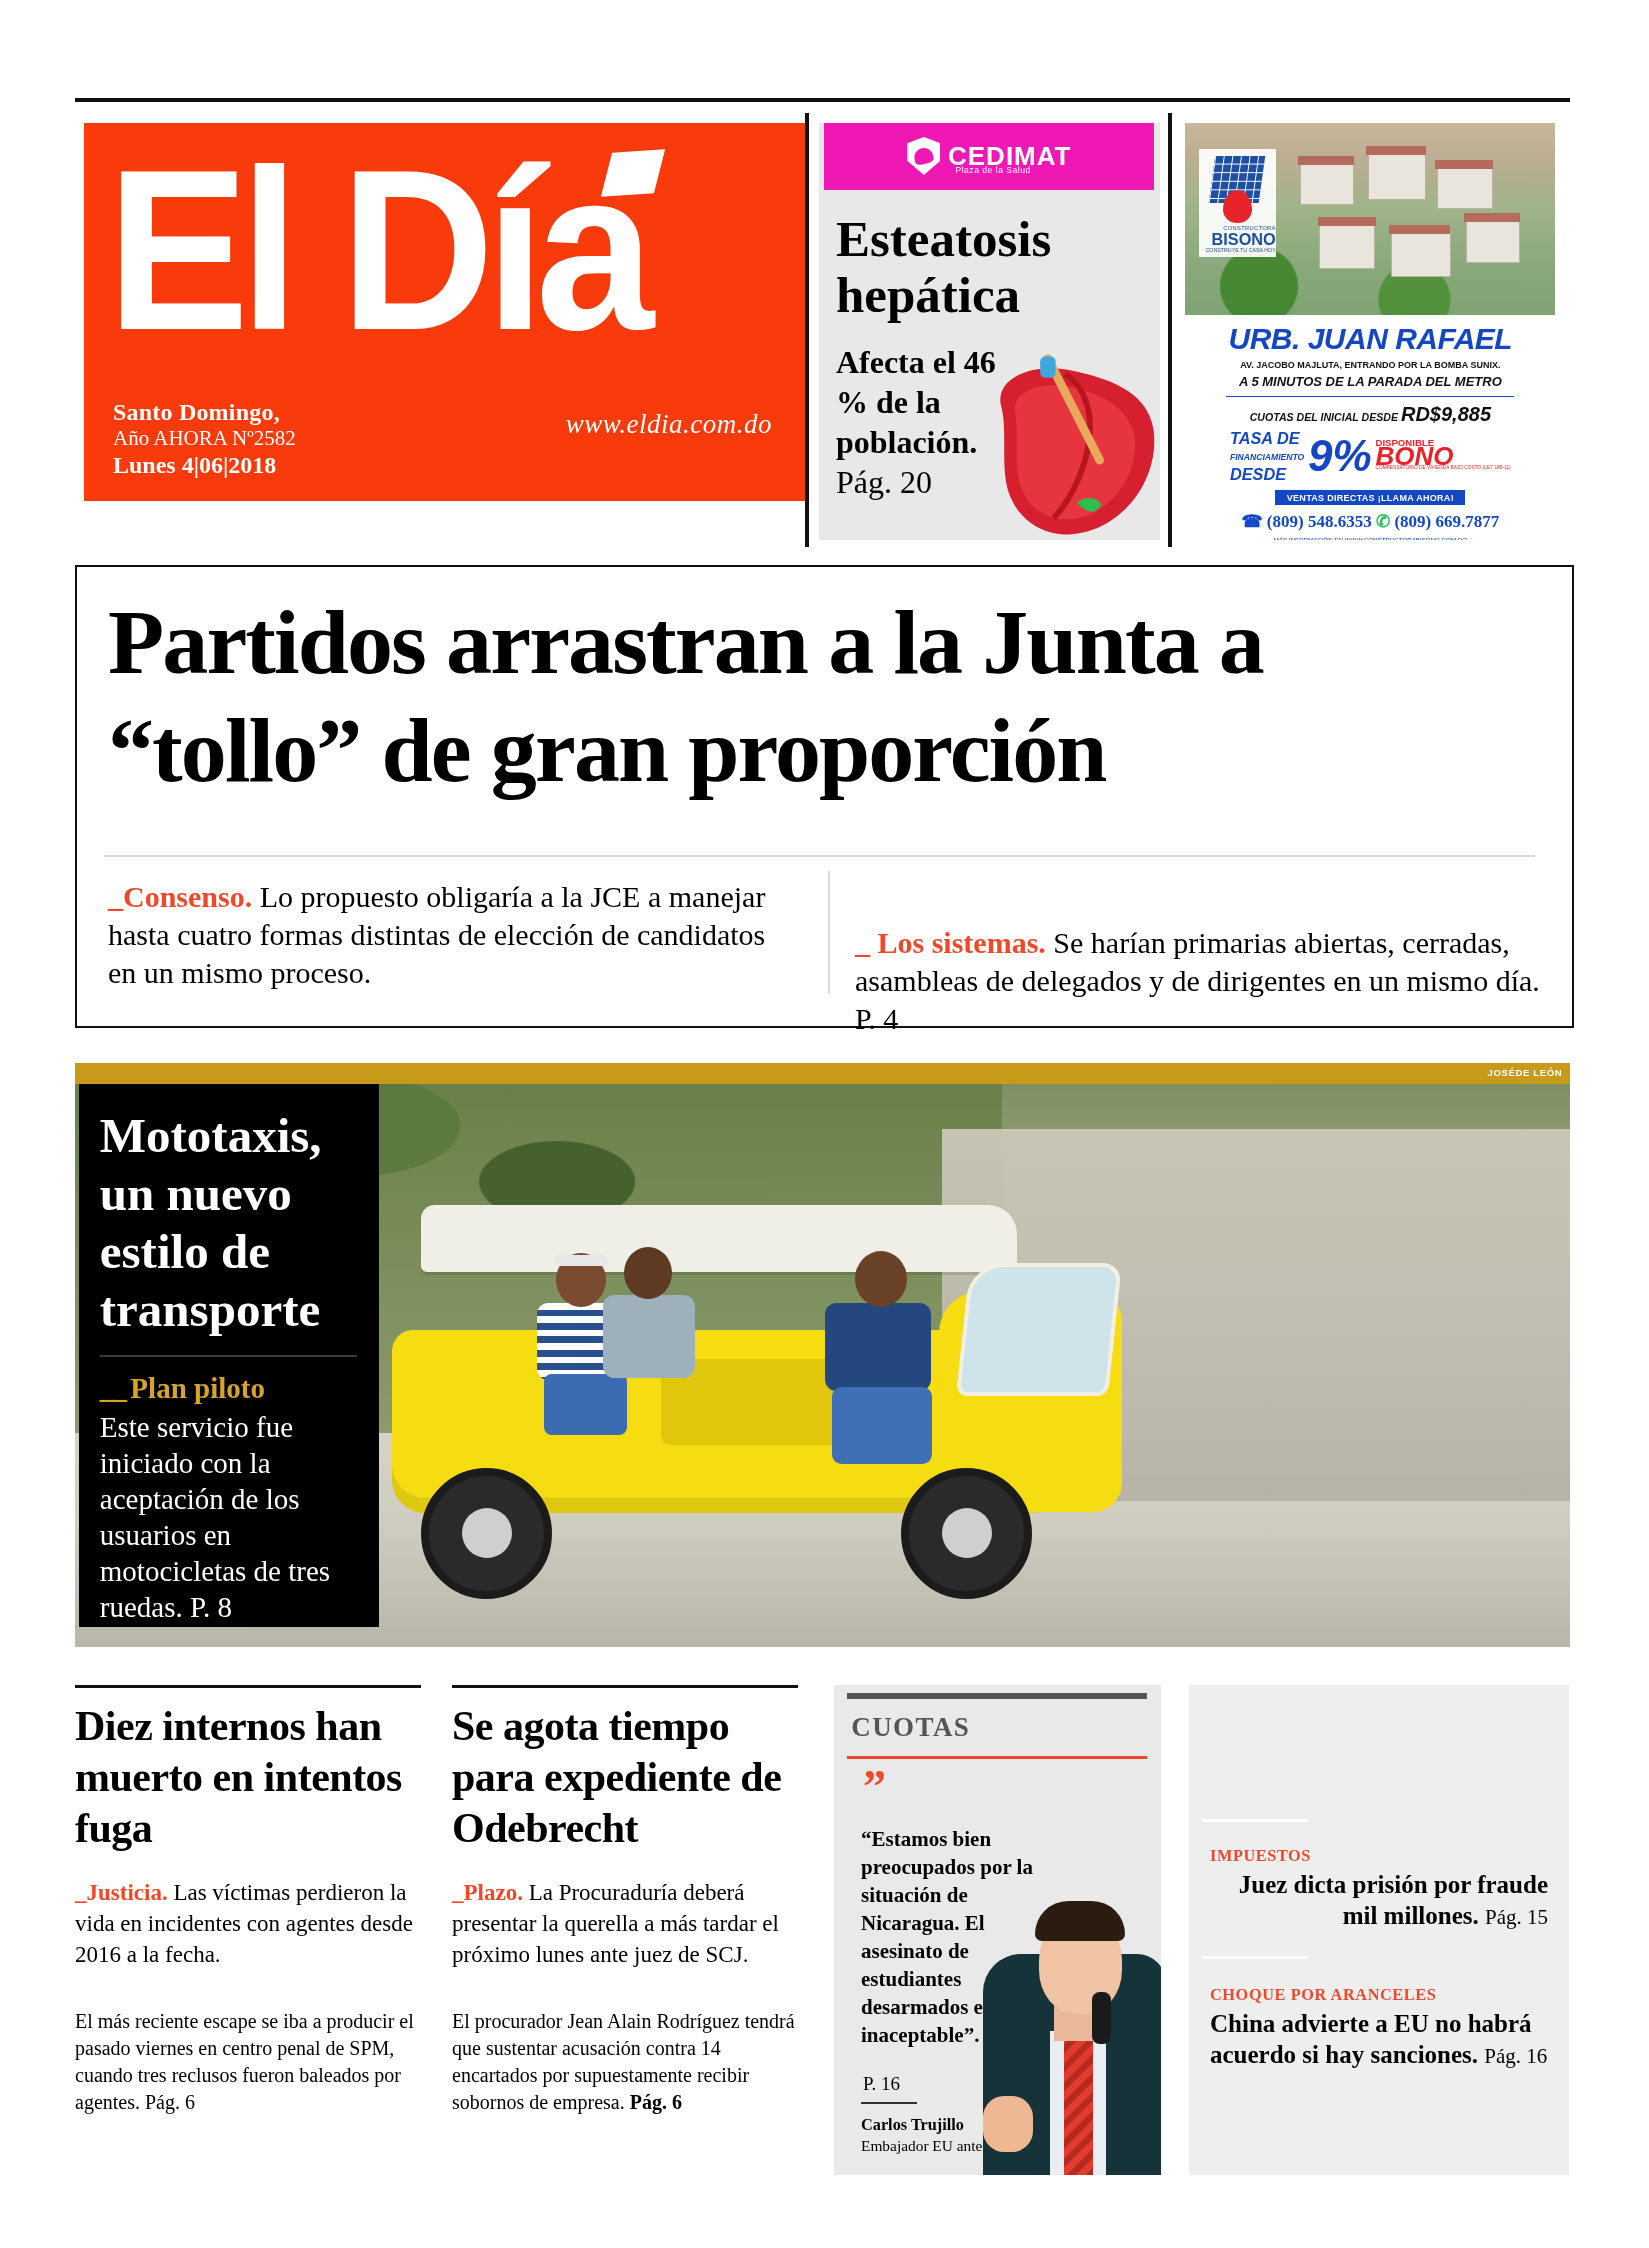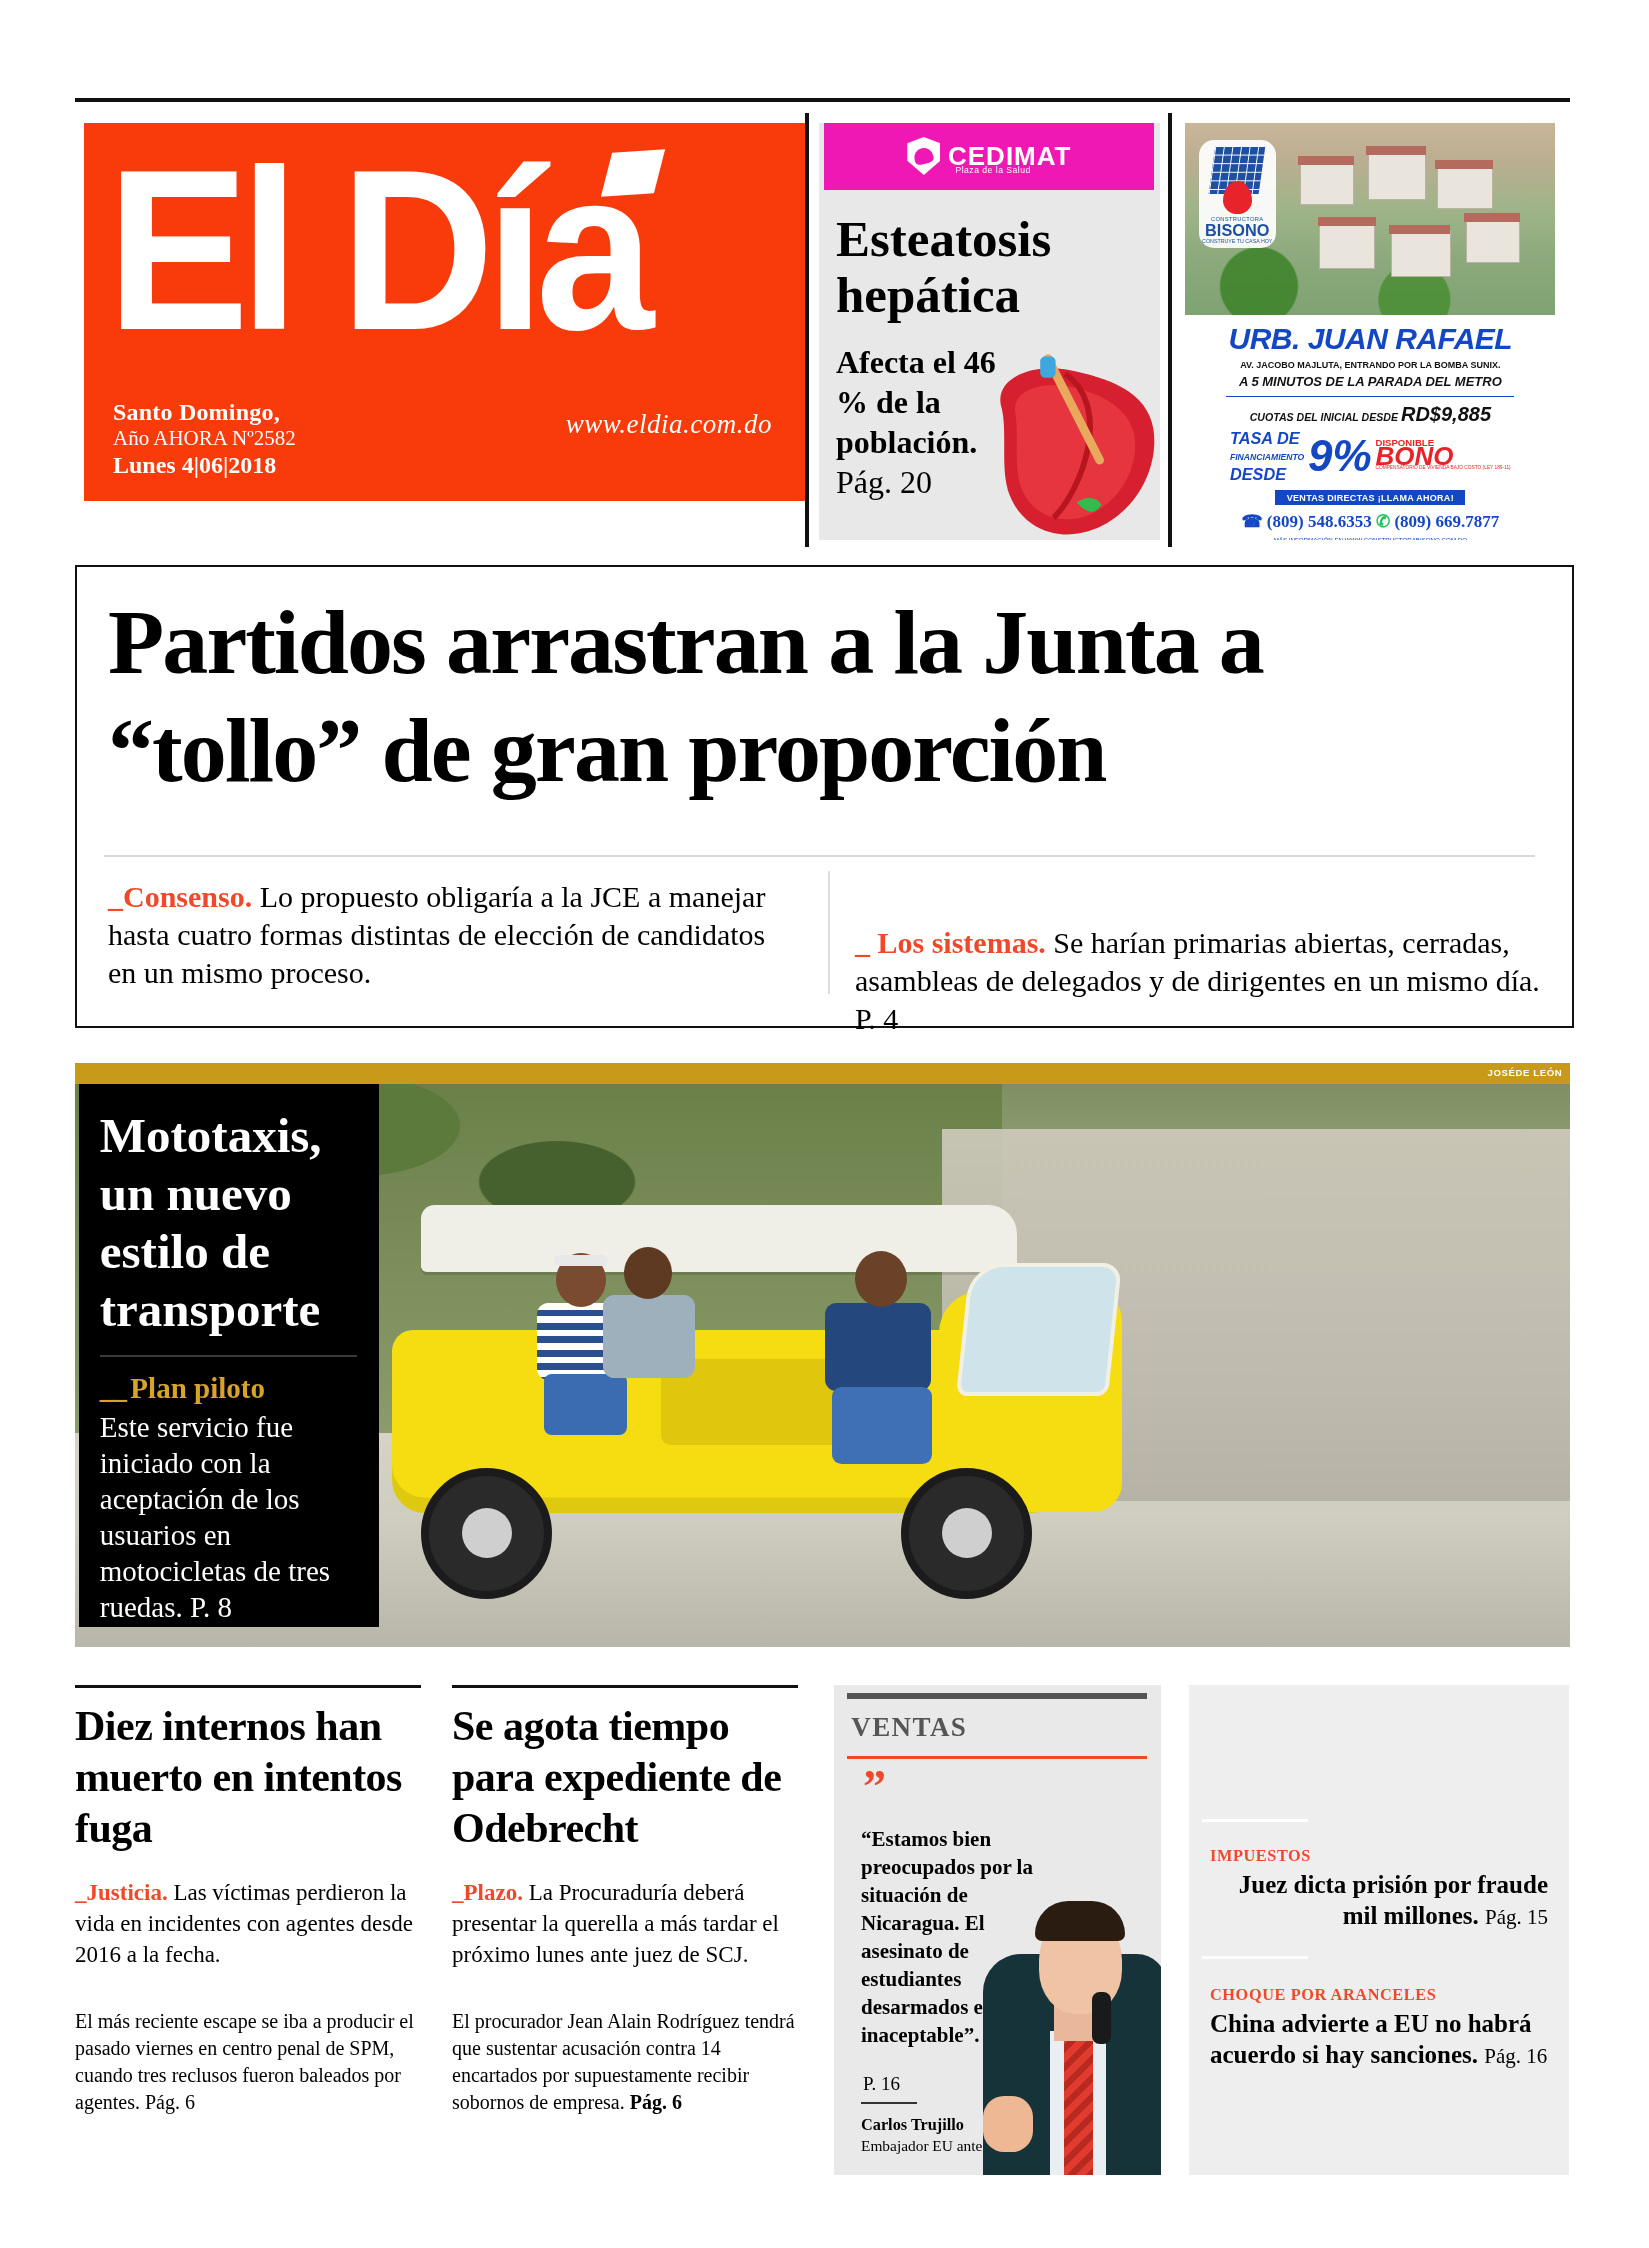--- a/index.html
+++ b/index.html
@@ -69,22 +69,22 @@
   .ad-cell{width:399px;height:434px;position:relative;}
   .ad{position:absolute;left:13.4px;top:9.6px;width:370px;height:417px;overflow:hidden;background:#fff;}
   .ad-photo{position:absolute;left:0;top:0;width:370px;height:192px;
     background:
       radial-gradient(circle at 20% 85%, rgba(60,130,40,.85) 0 38px, transparent 40px),
       radial-gradient(circle at 62% 92%, rgba(70,140,45,.8) 0 35px, transparent 37px),
       linear-gradient(180deg,#c9b69a 0%,#bcae92 18%,#9fb488 45%,#8ba97c 72%,#7fa373 100%);
   }
   .ad-photo .blk{position:absolute;background:#e9e5dd;border:1px solid #b9b2a4;}
   .ad-photo .roof{position:absolute;background:#b46a5c;}
-  .ad-logo{position:absolute;left:13.4px;top:17px;width:77px;height:108px;background:rgba(255,255,255,.92);
-     border-radius:15px;text-align:center;}
+  .ad-logo{position:absolute;left:13.4px;top:26px;width:77px;height:108px;background:rgba(255,255,255,.92);
+     border-radius:0;text-align:right;}
   .ad-logo .grid{width:50px;height:48px;margin:6.7px auto 0;background:#1e4fa3;
      background-image:linear-gradient(#fff 1px,transparent 1px),linear-gradient(90deg,#fff 1px,transparent 1px);
      background-size:8.6px 8.6px;transform:skewX(-8deg);}
   .ad-logo .drop{width:29px;height:33px;background:#e8232a;margin:-13.4px auto 0;
      border-radius:50% 50% 50% 50%/60% 60% 40% 40%;position:relative;}
   .ad-logo .cn{font-family:"Liberation Sans",sans-serif;font-size:5.8px;color:#1e4fa3;letter-spacing:0.3px;margin-top:1.9px;}
   .ad-logo .bn{font-family:"Liberation Sans",sans-serif;font-weight:bold;font-size:16.3px;color:#1e4fa3;line-height:16.3px;}
   .ad-logo .tg{font-family:"Liberation Sans",sans-serif;font-size:5.3px;color:#1e4fa3;}
   .ad-body{position:absolute;left:0;top:192px;width:370px;height:225px;background:#fff;text-align:center;}
   .ad-t1{font-family:"Liberation Sans",sans-serif;font-weight:bold;font-style:italic;font-size:30px;
@@ -415,21 +415,21 @@
         <span class="kicker">_<span>Plazo.</span></span><span> La Procuraduría deberá presentar la querella a más tardar el próximo lunes ante juez de SCJ.</span>
       </div>
       <div class="b-text">
         <span>El procurador Jean Alain Rodríguez tendrá que sustentar acusación contra 14 encartados por supuestamente recibir sobornos de empresa.</span>
         <b>Pág. 6</b>
       </div>
     </div>
 
     <div class="sumario">
       <div class="sum-rule"></div>
-      <div class="sum-title">VENTAS</div>
+      <div class="sum-title">CUOTAS</div>
       <div class="sum-redline"></div>
       <div class="sum-quotemark">”</div>
       <div class="sum-quote">“Estamos bien preocupados por la situación de Nicaragua. El asesinato de estudiantes desarmados es inaceptable”.</div>
       <div class="sum-page">P. 16</div>
       <div class="sum-line"></div>
       <div class="sum-name">Carlos Trujillo</div>
       <div class="sum-role">Embajador EU ante OEA</div>
       <div class="sum-photo">
         <div class="sp-suit"></div>
         <div class="sp-shirt"></div>

